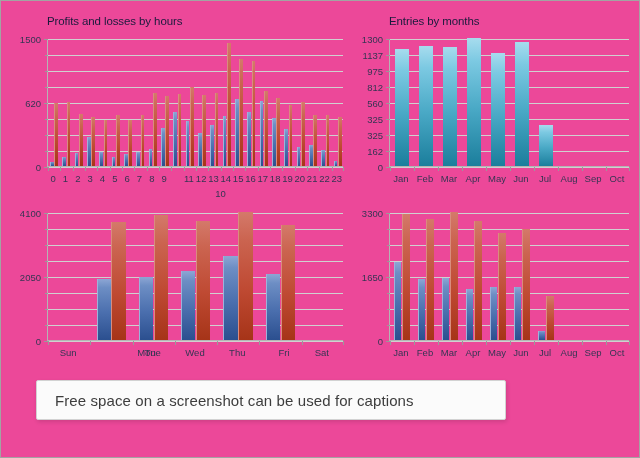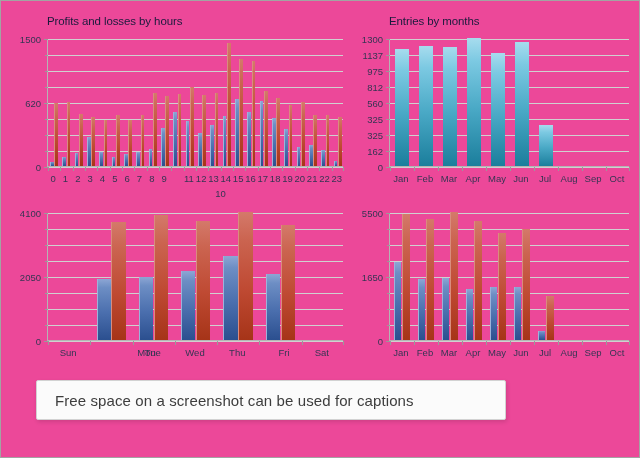--- a/index.html
+++ b/index.html
@@ -360,21 +360,21 @@
           <div class="bar blue" title="profits Fri: 2120" style="left: 217.771px; width: 14.3px; height: 66.1854px;"></div>
           <div class="bar red" title="losses Fri: 3700" style="left: 232.571px; width: 14.3px; height: 115.512px;"></div>
           <div class="xtick-mark" style="left: 211px; top: 128px;"></div>
           <div class="xtick-mark" style="left: 254px; top: 128px;"></div>
           <div class="xtick-mark" style="left: 295px; top: 128px;"></div>
         </div>
       </div>
       <div class="panel" style="left: 348px; top: 192px; width: 286px; height: 170px;">
         <div class="ytick-label" style="top: 148px; right: 252px;">0</div>
         <div class="ytick-label" style="top: 84px; right: 252px;">1650</div>
-        <div class="ytick-label" style="top: 20px; right: 252px;">5500</div>
+        <div class="ytick-label" style="top: 20px; right: 252px;">3300</div>
         <div class="xtick-label" style="left: 52px; top: 154px;">Jan</div>
         <div class="xtick-label" style="left: 76px; top: 154px;">Feb</div>
         <div class="xtick-label" style="left: 100px; top: 154px;">Mar</div>
         <div class="xtick-label" style="left: 124px; top: 154px;">Apr</div>
         <div class="xtick-label" style="left: 148px; top: 154px;">May</div>
         <div class="xtick-label" style="left: 172px; top: 154px;">Jun</div>
         <div class="xtick-label" style="left: 196px; top: 154px;">Jul</div>
         <div class="xtick-label" style="left: 220px; top: 154px;">Aug</div>
         <div class="xtick-label" style="left: 244px; top: 154px;">Sep</div>
         <div class="xtick-label" style="left: 268px; top: 154px;">Oct</div>

